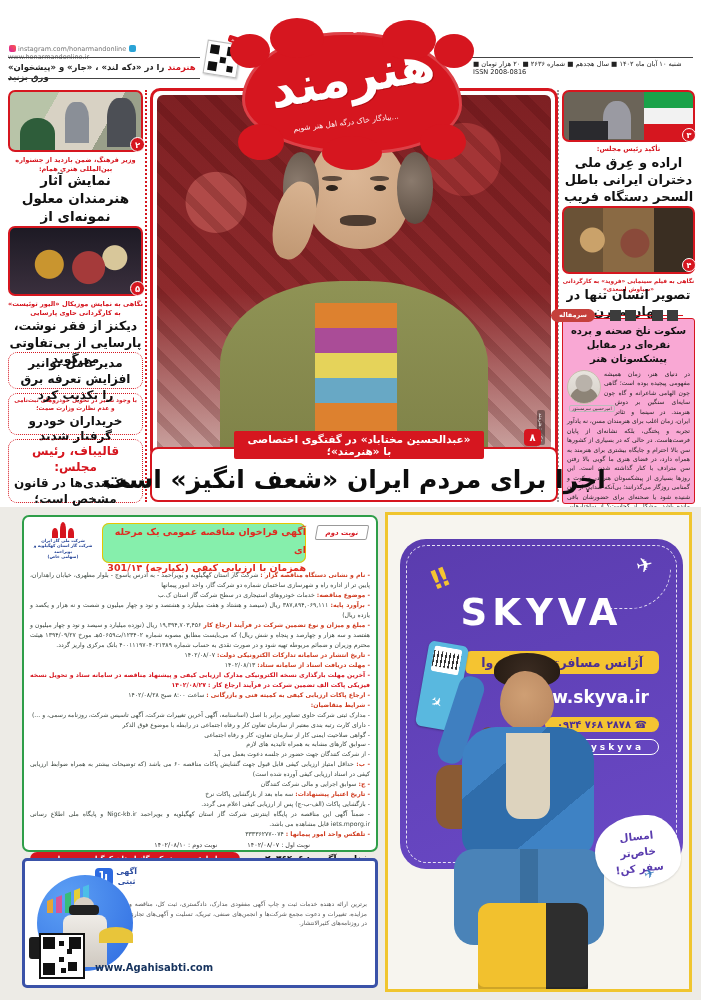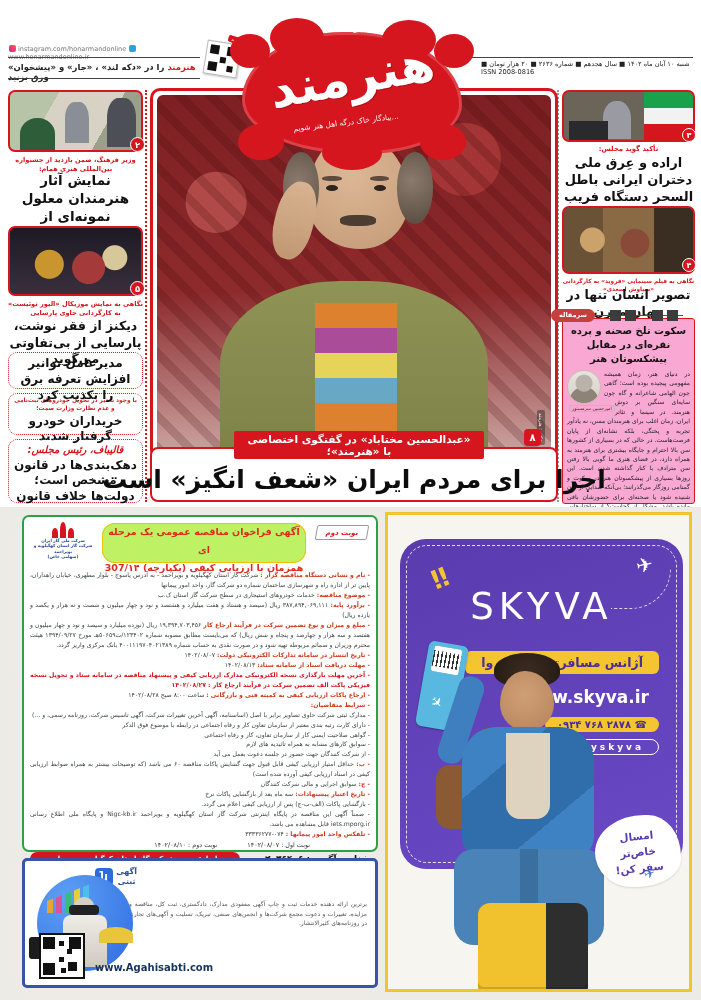--- a/index.html
+++ b/index.html
@@ -13,21 +13,21 @@
   .ic-insta{background:linear-gradient(45deg,#d6249f,#fd5949);}
   .ic-globe{background:#2aa3d6;border-radius:50%;}
   .hdr-rule{height:0;border-top:1px solid #444;}
   .hdr-tagline{top:62px;left:8px;width:195px;font-size:8.5px;font-weight:bold;color:#222;text-align:left;direction:rtl;}
   .hdr-tagline .brand{color:#d6161f;}
   .qr-logo{top:42px;left:205px;width:34px;height:34px;background:#fff;border:1px solid #bbb;
            transform:rotate(9deg);box-shadow:1px 1px 2px rgba(0,0,0,.25);}
   .qr-logo .cell{position:absolute;background:#111;}
   .qr-flag{position:absolute;top:-8px;right:-4px;background:#d6161f;color:#fff;font-size:4px;
            padding:1px 3px;border-radius:2px;transform:rotate(9deg);}
-  .hdr-date{top:60px;right:0;width:220px;font-size:6.6px;color:#222;text-align:left;direction:rtl;}
+  .hdr-date{top:60px;right:8px;width:220px;font-size:6.6px;color:#222;text-align:left;direction:rtl;}
   
   .masthead{top:10px;left:236px;width:232px;height:158px;z-index:30;}
   .blob{position:absolute;top:22px;left:6px;width:220px;height:122px;background:#d6161f;
         border-radius:48% 52% 46% 54%/58% 62% 42% 46%;
         box-shadow:0 0 0 0 #d6161f, inset 0 0 0 3px rgba(255,255,255,.18);}
   .blob:before,.blob:after{content:"";position:absolute;background:#d6161f;border-radius:50%;}
   .blob:before{width:54px;height:40px;top:-14px;left:28px;}
   .blob:after{width:54px;height:40px;top:-12px;right:26px;}
   .lobe{position:absolute;background:#d6161f;border-radius:50%;}
   .mast-type{position:absolute;top:8px;left:0;width:100%;text-align:center;color:#d6161f;
@@ -100,22 +100,22 @@
   .edit-cont{font-size:6.8px;font-weight:bold;color:#111;text-align:left;margin-top:2px;}
   
   .band{top:507px;left:0;width:701px;height:493px;background:#edebe6;}
   .gas-ad{top:515px;left:22px;width:356px;height:337px;background:#fff;border:2.5px solid #2f9e49;
           border-radius:7px;padding:4px 6px;z-index:2;}
   .gas-hdr{position:relative;height:46px;}
   .gas-logo{position:absolute;left:2px;top:1px;width:62px;text-align:center;}
   .gas-flame{margin:0 auto;width:22px;height:16px;position:relative;}
   .gas-flame span{position:absolute;bottom:0;background:#d6161f;border-radius:50% 50% 0 0;}
   .gas-orgtxt{font-size:4.2px;color:#1f3f94;line-height:1.3;font-weight:bold;}
-  .gas-title{position:absolute;left:72px;right:64px;top:2px;height:40px;background:#bef264;border-radius:13px;
-             color:#e02b20;font-weight:bold;font-size:9.5px;text-align:center;line-height:1.9;
+  .gas-title{position:absolute;left:72px;right:64px;top:2px;height:40px;background:#86efac;border-radius:7px;
+             color:#e02b20;font-weight:bold;font-size:9.5px;line-height:1.9;
              box-shadow:inset 0 0 0 1px #e8c500;}
   .gas-badge{position:absolute;right:2px;top:4px;width:52px;height:15px;background:#fff;border:1px solid #999;
              color:#d6161f;font-size:7px;font-weight:bold;text-align:center;line-height:14px;
              transform:skewX(-10deg);border-radius:2px;}
   .gas-body{font-size:6.15px;line-height:1.62;color:#37423a;text-align:justify;margin-top:3px;}
   .gas-body .lbl{color:#cf3a1e;font-weight:bold;}
   .gas-body .allred{color:#d6161f;font-weight:bold;}
   .gas-rounds{display:flex;gap:30px;font-size:6.4px;color:#333;margin-top:2px;padding-right:60px;}
   .gas-foot{display:flex;align-items:center;justify-content:space-between;margin-top:3px;}
   .gas-id{font-size:9px;font-weight:bold;color:#111;}
@@ -148,21 +148,21 @@
   .sabti-web{position:absolute;left:70px;bottom:12px;font-size:10px;font-weight:bold;color:#16335e;direction:ltr;}
   .sabti-qr{position:absolute;left:14px;bottom:6px;width:46px;height:46px;background:#fff;border:2px solid #111;}
   .qrcell{position:absolute;background:#111;}
   
   .skyva{top:512px;left:385px;width:307px;height:480px;background:#f7f5ef;border:3px solid #f0c52e;
          z-index:2;overflow:hidden;}
   .sk-panel{position:absolute;left:12px;top:24px;width:283px;height:330px;border-radius:26px;
             background:linear-gradient(160deg,#5a3cae,#6a49c6);}
   .sk-dash{position:absolute;left:6px;top:6px;right:6px;bottom:6px;border:1.5px dashed rgba(255,255,255,.85);
            border-radius:21px;}
-  .sk-brand{position:absolute;left:0;top:46px;width:100%;text-align:center;color:#fff;font-weight:normal;
+  .sk-brand{position:absolute;left:0;top:52px;width:100%;text-align:center;color:#fff;font-weight:bold;
             font-size:37px;letter-spacing:5px;direction:ltr;}
   .sk-excl{position:absolute;left:32px;top:24px;color:#f5c431;font-size:26px;font-weight:bold;
            transform:rotate(-22deg);letter-spacing:2px;}
   .sk-plane{position:absolute;right:30px;top:14px;color:#fff;font-size:20px;transform:rotate(-12deg);}
   .sk-trail{position:absolute;right:12px;top:30px;width:60px;height:40px;border-right:1.5px dashed rgba(255,255,255,.8);
             border-bottom:1.5px dashed rgba(255,255,255,.8);border-radius:0 0 40px 0;}
   .sk-pill1{position:absolute;right:24px;top:112px;background:#f5c431;color:#4a2e95;font-weight:bold;
             font-size:12.5px;border-radius:6px;padding:4px 16px;}
   .sk-web{position:absolute;right:34px;top:148px;color:#fff;font-weight:bold;font-size:17px;direction:ltr;}
   .sk-pill2{position:absolute;right:24px;top:178px;background:#f5c431;color:#4a2e95;font-weight:bold;
@@ -256,21 +256,21 @@
   <div class="abs headline" style="top:318px;left:8px;width:135px;font-size:12.5px;">دیکنز از فقر نوشت، پارسایی از بی‌تفاوتی می‌گوید</div>
 
   <div class="abs dotbox" style="top:393px;left:8px;width:135px;height:42px;">
     <div class="kicker" style="font-size:5.8px;">با وجود تأخیر در تحویل خودروهای ثبت‌نامی و عدم نظارت وزارت صمت؛</div>
     <div class="headline" style="font-size:12px;margin-top:1px;">خریداران خودرو گرفتار شدند</div>
   </div>
   <div class="abs dotbox" style="top:352px;left:8px;width:135px;height:37px;">
     <div class="headline" style="font-size:12px;">مدیرعامل توانیر افزایش تعرفه برق را تکذیب کرد</div>
   </div>
   <div class="abs dotbox" style="top:439px;left:8px;width:135px;height:64px;">
-    <div class="kicker" style="font-size:10px;font-style:italic;">قالیباف، رئیس مجلس:</div>
+    <div class="kicker" style="font-size:12px;">قالیباف، رئیس مجلس:</div>
     <div class="headline" style="font-size:12px;margin-top:1px;">دهک‌بندی‌ها در قانون مشخص است؛ دولت‌ها خلاف قانون عمل کردند</div>
   </div>
 
   <div class="abs main-photo">
     <div class="mp-inner">
       <div class="mp-body"></div>
       <div class="mp-vest"></div>
       <div class="mp-head"></div>
       <div class="mp-hair-l"></div>
       <div class="mp-hair-r"></div>
@@ -288,21 +288,21 @@
   <div class="abs main-headbox">
     <div class="main-headline">اجرا برای مردم ایران «شعف انگیز» است</div>
   </div>
 
   <div class="abs photo" style="top:90px;left:562px;width:133px;height:52px;
        background:linear-gradient(90deg,#6b6458 0 62%,transparent 62%),linear-gradient(180deg,#1aa24a 0 33%,#f2f2f2 33% 66%,#d6161f 66%);">
     <div style="position:absolute;left:30%;top:18%;width:22%;height:80%;background:#9a9aa2;border-radius:45% 45% 0 0;"></div>
     <div style="position:absolute;left:4%;bottom:0;width:30%;height:40%;background:#2a2a2e;"></div>
   </div>
   <div class="abs badge" style="top:128px;left:682px;width:14px;height:14px;font-size:8px;">۳</div>
-  <div class="abs kicker" style="top:145px;left:562px;width:133px;font-size:6.8px;">تأکید گوید مجلس:</div>
+  <div class="abs kicker" style="top:145px;left:562px;width:133px;font-size:6.8px;">تأکید رئیس مجلس:</div>
   <div class="abs headline" style="top:154px;left:562px;width:133px;font-size:13px;">اراده و عِرق ملی دختران ایرانی باطل السحر دستگاه فریب دشمنان است</div>
 
   <div class="abs photo" style="top:206px;left:562px;width:133px;height:68px;
        background:radial-gradient(circle at 22% 50%,#caa26a 0 12px,transparent 13px),radial-gradient(circle at 55% 55%,#8a4a3a 0 14px,transparent 15px),linear-gradient(90deg,#6a5236 0 30%,#8a6a44 30% 70%,#3a2e22 70%);"></div>
   <div class="abs badge" style="top:258px;left:682px;width:14px;height:14px;font-size:8px;">۴</div>
   <div class="abs kicker" style="top:278px;left:562px;width:133px;font-size:5.8px;">نگاهی به فیلم سینمایی «فروید» به کارگردانی «سیاوش اسعدی»</div>
   <div class="abs headline" style="top:287px;left:562px;width:133px;font-size:12.5px;">تصویر انسان تنها در جهان مدرن</div>
 
   <div class="abs edit-labelrow">
     <div style="position:absolute;top:6px;left:0;width:100%;border-top:1px solid #d6161f;"></div>
@@ -329,21 +329,21 @@
           <span style="left:0;width:6px;height:10px;"></span>
           <span style="left:8px;width:6px;height:16px;"></span>
           <span style="left:16px;width:6px;height:10px;"></span>
         </div>
         <div class="gas-orgtxt">شرکت ملی گاز ایران</div>
         <div class="gas-orgtxt">شرکت گاز استان کهگیلویه و بویراحمد</div>
         <div class="gas-orgtxt">(سهامی خاص)</div>
       </div>
       <div class="gas-title">
         <div>آگهی فراخوان مناقصه عمومی یک مرحله ای</div>
-        <div>همزمان با ارزیابی کیفی (یکپارچه) 307/۱۴</div>
+        <div>همزمان با ارزیابی کیفی (یکپارچه) 301/۱۴</div>
       </div>
       <div class="gas-badge">نوبت دوم</div>
     </div>
     <div class="gas-body">
       <div><span class="lbl">- نام و نشانی دستگاه مناقصه گزار :</span> <span>شرکت گاز استان کهگیلویه و بویراحمد - به آدرس یاسوج - بلوار مطهری، خیابان راهداران، پایین تر از اداره راه و شهرسازی ساختمان شماره دو شرکت گاز، واحد امور پیمانها</span></div>
       <div><span class="lbl">- موضوع مناقصه:</span> <span>خدمات خودروهای استیجاری در سطح شرکت گاز استان ک.ب</span></div>
       <div><span class="lbl">- برآورد پایه:</span> <span>۳۸۷,۸۹۴,۰۶۹,۱۱۱ ریال (سیصد و هشتاد و هفت میلیارد و هشتصد و نود و چهار میلیون و شصت و نه هزار و یکصد و یازده ریال)</span></div>
       <div><span class="lbl">- مبلغ و میزان و نوع تضمین شرکت در فرآیند ارجاع کار</span> <span>۱۹,۳۹۴,۷۰۳,۴۵۶ ریال (نوزده میلیارد و سیصد و نود و چهار میلیون و هفتصد و سه هزار و چهارصد و پنجاه و شش ریال) که می‌بایست مطابق مصوبه شماره ۱۲۳۴۰۲/ت۵۰۶۵۹هـ مورخ ۱۳۹۴/۰۹/۲۷ هیئت محترم وزیران و ضمائم مربوطه تهیه شود و در صورت نقدی به حساب شماره ۴۰۰۱۱۱۹۷۰۴۰۲۱۳۸۹ بانک مرکزی واریز گردد.</span></div>
       <div><span class="lbl">- تاریخ انتشار در سامانه تدارکات الکترونیکی دولت:</span> <span>۱۴۰۲/۰۸/۰۷</span></div>
       <div><span class="lbl">- مهلت دریافت اسناد از سامانه ستاد:</span> <span>۱۴۰۲/۰۸/۱۳</span></div>

